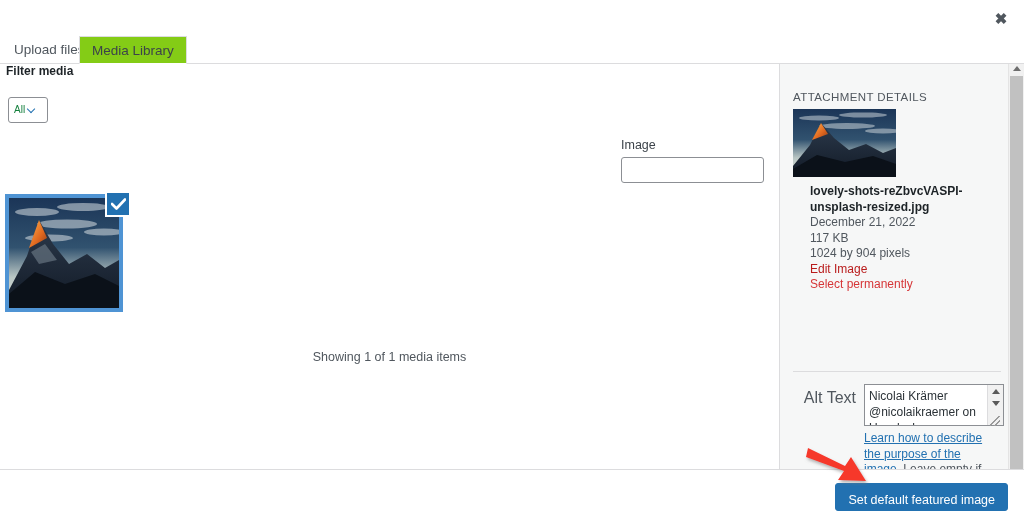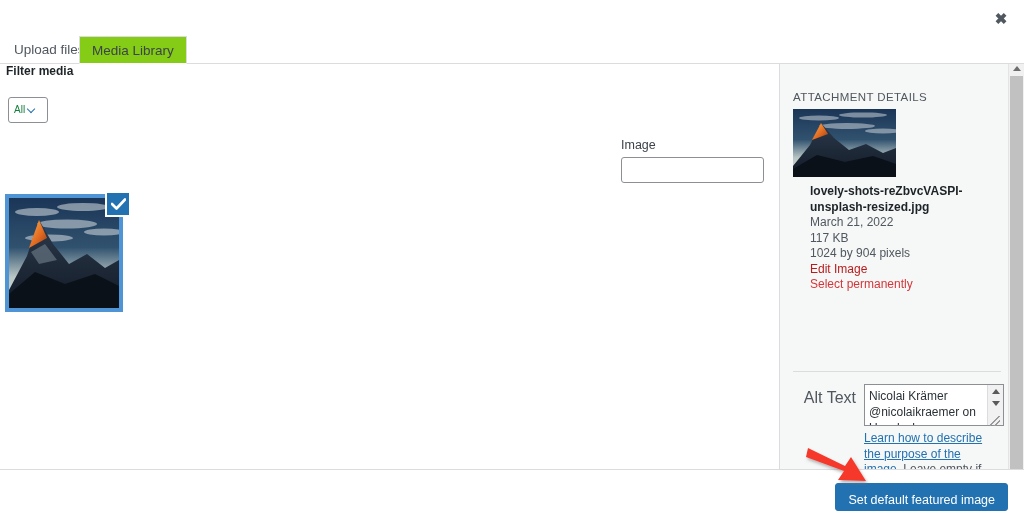--- a/index.html
+++ b/index.html
@@ -486,20 +486,21 @@
           <path d="M22 54 L36 46 L48 62 L30 66 Z" fill="#6c7a86" opacity="0.65"></path>
           <path d="M0 110 L0 96 L26 74 L56 86 L86 76 L110 88 L110 110 Z" fill="#0b1119"></path>
         </svg>
       </div>
       <div class="check-badge">
         <svg width="15" height="12" viewBox="0 0 15 12">
           <path d="M1 6 L5.5 10.5 L14 1.5" fill="none" stroke="#ffffff" stroke-width="2.6" stroke-linecap="round" stroke-linejoin="round"></path>
         </svg>
       </div>
 
+      <div class="showing-count">Showing 1 of 1 media items</div>
     </div>
 
     <div class="details">
       <div class="details-heading">ATTACHMENT DETAILS</div>
 
       <div class="details-thumb">
         <svg viewBox="0 0 103 68" preserveAspectRatio="none" width="103" height="68">
           <rect width="103" height="68" fill="url(#sky)"></rect>
           <g opacity="0.5" fill="#d7dee2">
             <ellipse cx="26" cy="9" rx="20" ry="2.6"></ellipse>
@@ -508,21 +509,21 @@
             <ellipse cx="90" cy="22" rx="18" ry="2.4"></ellipse>
           </g>
           <path d="M0 68 L0 57 L17 36 L28 14 L41 29 L56 41 L73 35 L90 44 L103 39 L103 68 Z" fill="url(#rock)"></path>
           <path d="M28 14 L19 31 L35 25 Z" fill="url(#peakSun)"></path>
           <path d="M0 68 L0 60 L24 46 L52 53 L80 47 L103 55 L103 68 Z" fill="#0b1119"></path>
         </svg>
       </div>
 
       <div class="meta">
         <div class="filename">lovely-shots-reZbvcVASPI-unsplash-resized.jpg</div>
-        <div class="muted">March 21, 2022</div>
+        <div class="muted">December 21, 2022</div>
         <div class="muted">117 KB</div>
         <div class="muted">1024 by 904 pixels</div>
         <div><a class="edit">Edit Image</a></div>
         <div><a class="delete">Select permanently</a></div>
       </div>
 
       <div class="details-divider"></div>
 
       <div class="details-scroll-track">
         <div class="scroll-arrow-up"></div>

